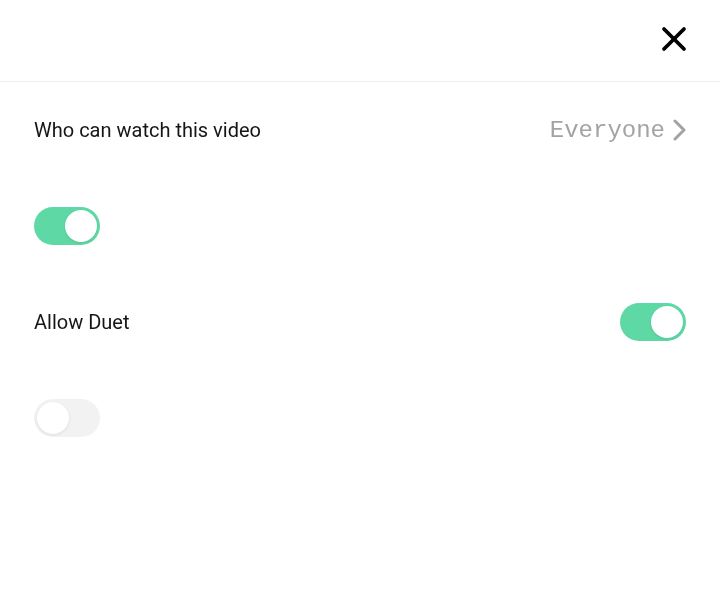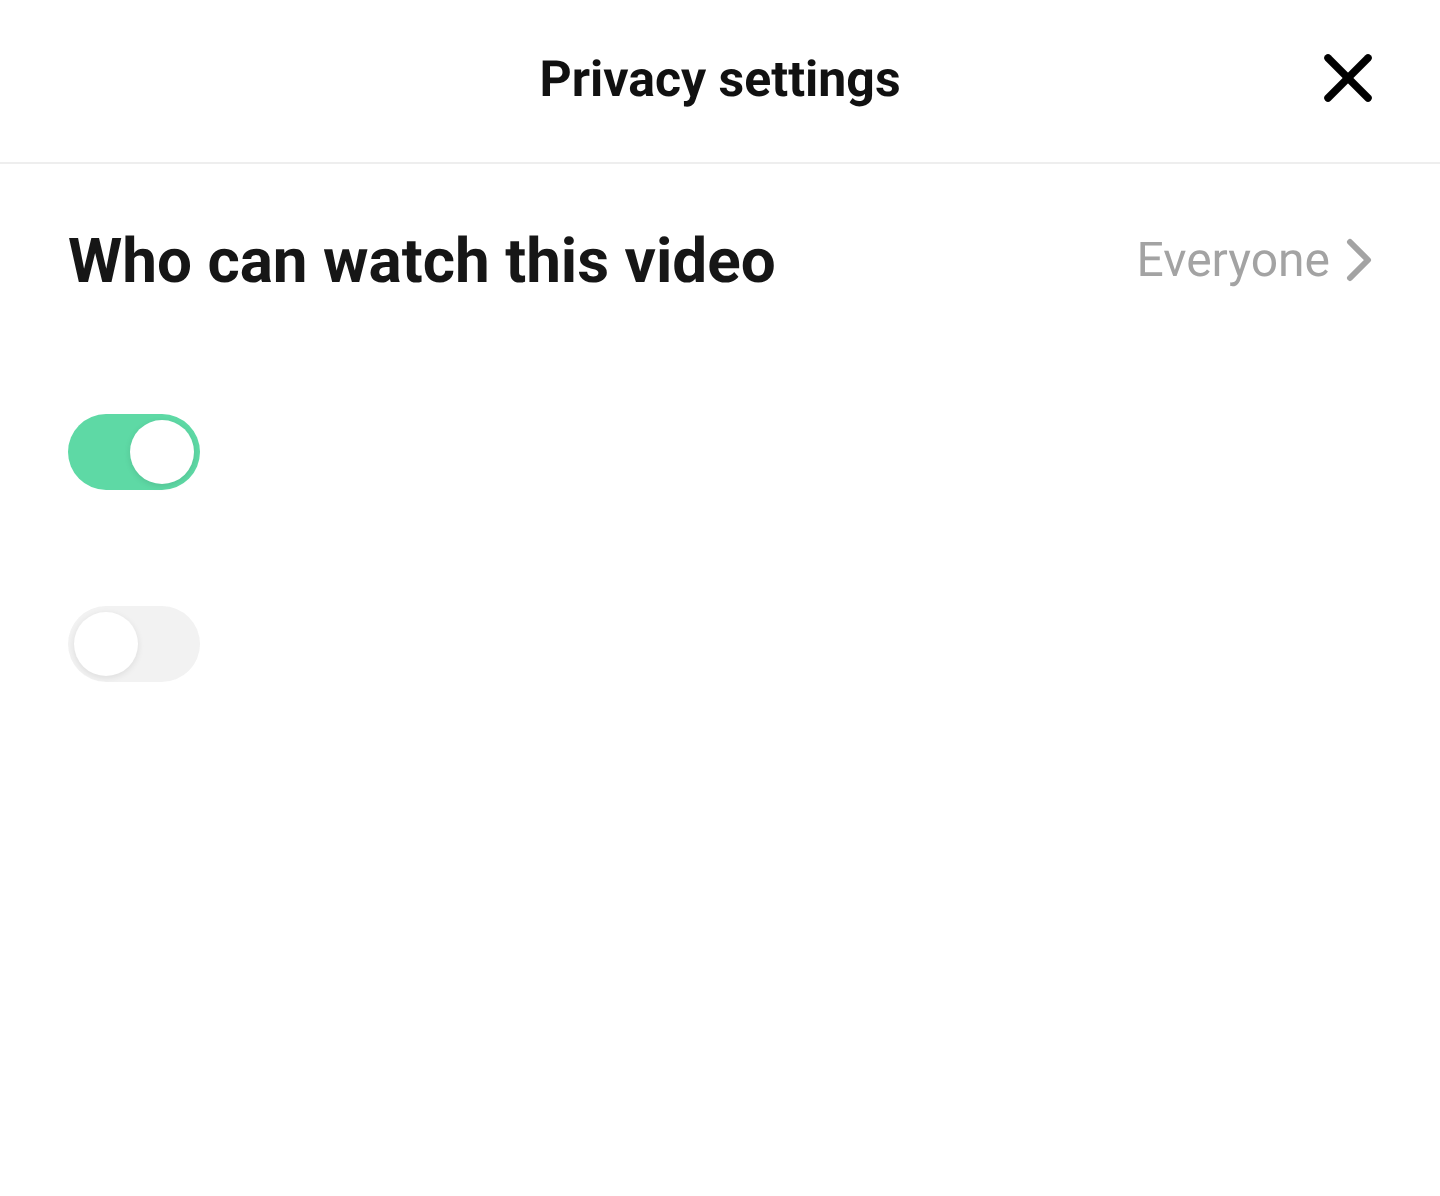--- a/index.html
+++ b/index.html
@@ -48,36 +48,37 @@
     .settings-list {
       padding: 0 34px;
     }
     .setting-row {
       display: flex;
       align-items: center;
       justify-content: space-between;
       height: 96px;
     }
     .setting-label {
-      font-size: 31px;
-      font-weight: 700;
+      font-size: 20px;
+      font-weight: 400;
       color: #161616;
     }
     .setting-label.disabled {
       color: #a7a7a7;
     }
     .select-value-wrap {
       display: flex;
       align-items: center;
       gap: 8px;
       cursor: pointer;
     }
     .select-value {
       font-size: 24px;
       color: #a3a3a3;
+      font-family: Liberation Mono, monospace;
     }
     .chevron {
       display: flex;
       align-items: center;
     }
     .chevron svg {
       width: 13px;
       height: 22px;
     }
     .toggle {
@@ -112,21 +113,20 @@
     }
     .toggle.disabled {
       cursor: default;
       opacity: 0.85;
     }
   </style>
 </head>
 <body>
 
 <div class="header">
-  <div class="header-title">Privacy settings</div>
   <button class="close-button">
     <span>
       <svg viewBox="0 0 24 24" fill="none" stroke="#000000" stroke-width="3" stroke-linecap="round">
         <line x1="4" y1="4" x2="20" y2="20"></line>
         <line x1="20" y1="4" x2="4" y2="20"></line>
       </svg>
     </span>
   </button>
 </div>
 
@@ -143,20 +143,26 @@
       </span>
     </div>
   </div>
 
   <div class="setting-row">
     <div class="toggle on">
       <div class="toggle-knob"></div>
     </div>
   </div>
 
+  <div class="setting-row">
+    <div class="setting-label">Allow Duet</div>
+    <div class="toggle on">
+      <div class="toggle-knob"></div>
+    </div>
+  </div>
 
 
   <div class="setting-row">
     <div class="toggle off disabled">
       <div class="toggle-knob"></div>
     </div>
   </div>
 
 </div>
 

